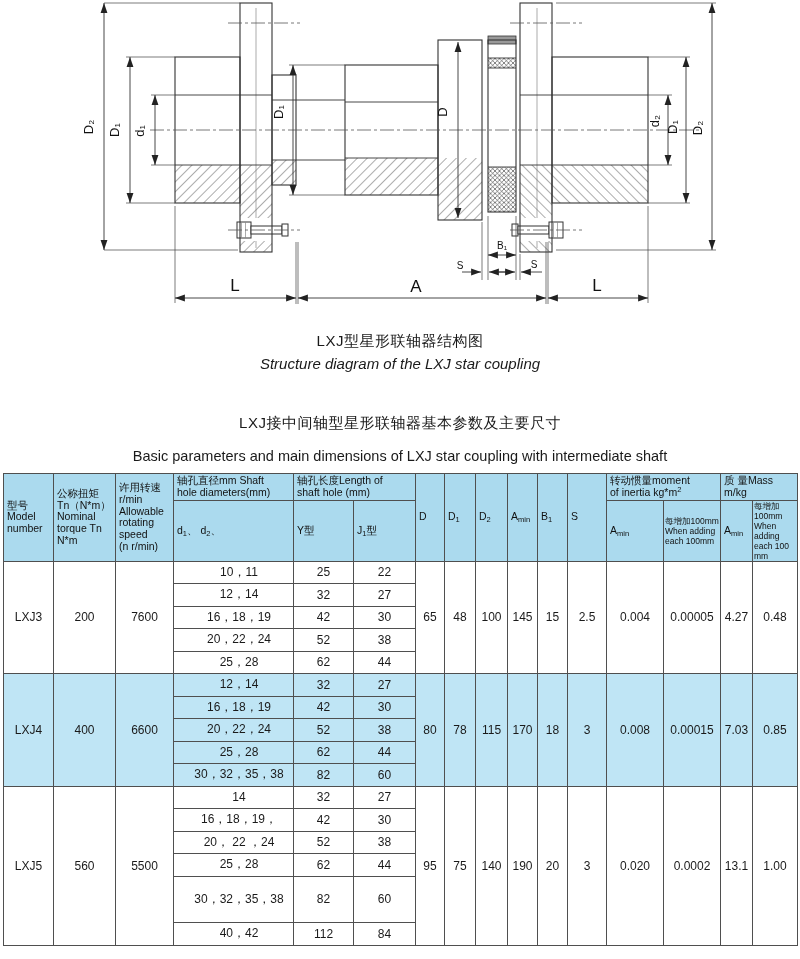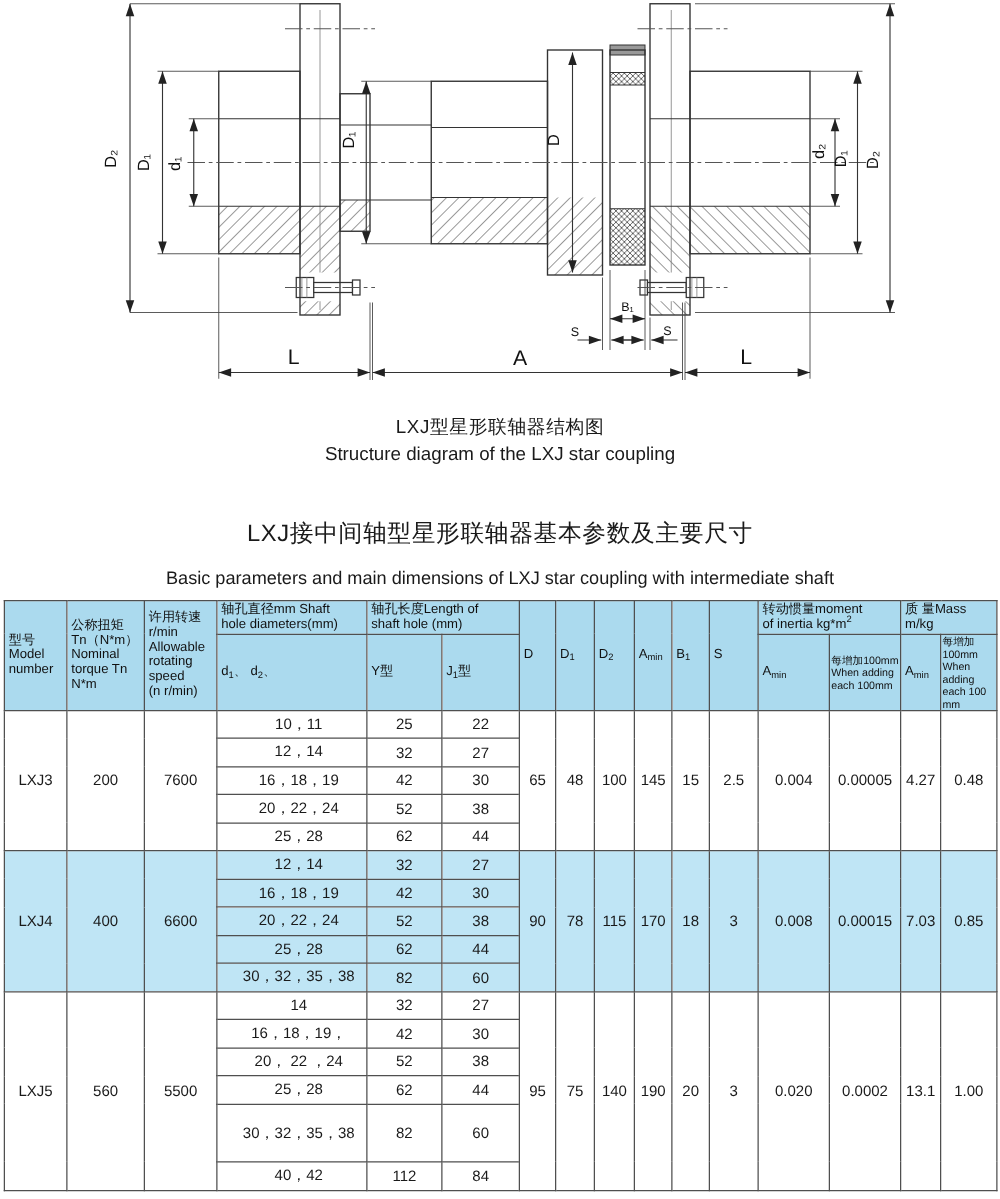--- a/index.html
+++ b/index.html
@@ -1,22 +1,22 @@
 <!DOCTYPE html>
 <html style="--hdr: #abdaee; --hl: #bfe5f5; --bd: #4f4f4f;"><head>
 <meta charset="utf-8">
 <style>
   html,body{margin:0;padding:0;background:#fff;}
   body{width:800px;height:959px;font-family:"Liberation Sans","DejaVu Sans",sans-serif;color:#1a1a1a;overflow:hidden;}
   :root{--hdr:#abdaee;--hl:#bfe5f5;--bd:#4f4f4f;}
   svg{display:block;}
   .cap{width:800px;text-align:center;}
   .cap-zh{margin-top:2px;font-size:15px;letter-spacing:.5px;}
-  .cap-en{margin-top:4px;font-size:15px;}
-  .ttl-zh{margin-top:42px;font-size:19px;letter-spacing:.5px;}
+  .cap-en{margin-top:4px;font-size:15px;font-style:italic;}
+  .ttl-zh{margin-top:42px;font-size:15px;letter-spacing:.5px;}
   .ttl-en{margin-top:15px;font-size:14.5px;}
   table{border-collapse:collapse;table-layout:fixed;width:794px;margin:9px 0 0 3px;}
   td,th{border:1px solid var(--bd);overflow:hidden;}
   thead th{background:var(--hdr);font-weight:normal;font-size:10.5px;line-height:1.12;padding:1px 2px 1px 3px;text-align:left;vertical-align:middle;color:#111;}
   thead th.c{text-align:left;}
   thead th.small{font-size:8.5px;line-height:1.18;padding:0 1px;margin-top:32px;}
   thead tr:first-child{height:26px;}
   thead tr:nth-child(2){height:40px;}
   sub{font-size:7.5px;line-height:0;vertical-align:-2px;}
   sup{font-size:7.5px;line-height:0;}
@@ -264,21 +264,21 @@
         </tr>
       </tbody>
       <tbody class="hl">
         <tr>
           <td rowspan="5">LXJ4</td>
           <td rowspan="5">400</td>
           <td rowspan="5">6600</td>
           <td class="d">12，14</td>
           <td>32</td>
           <td>27</td>
-          <td rowspan="5">90</td>
+          <td rowspan="5">80</td>
           <td rowspan="5">78</td>
           <td rowspan="5">115</td>
           <td rowspan="5">170</td>
           <td rowspan="5">18</td>
           <td rowspan="5">3</td>
           <td rowspan="5">0.008</td>
           <td rowspan="5">0.00015</td>
           <td rowspan="5">7.03</td>
           <td rowspan="5">0.85</td>
         </tr>

